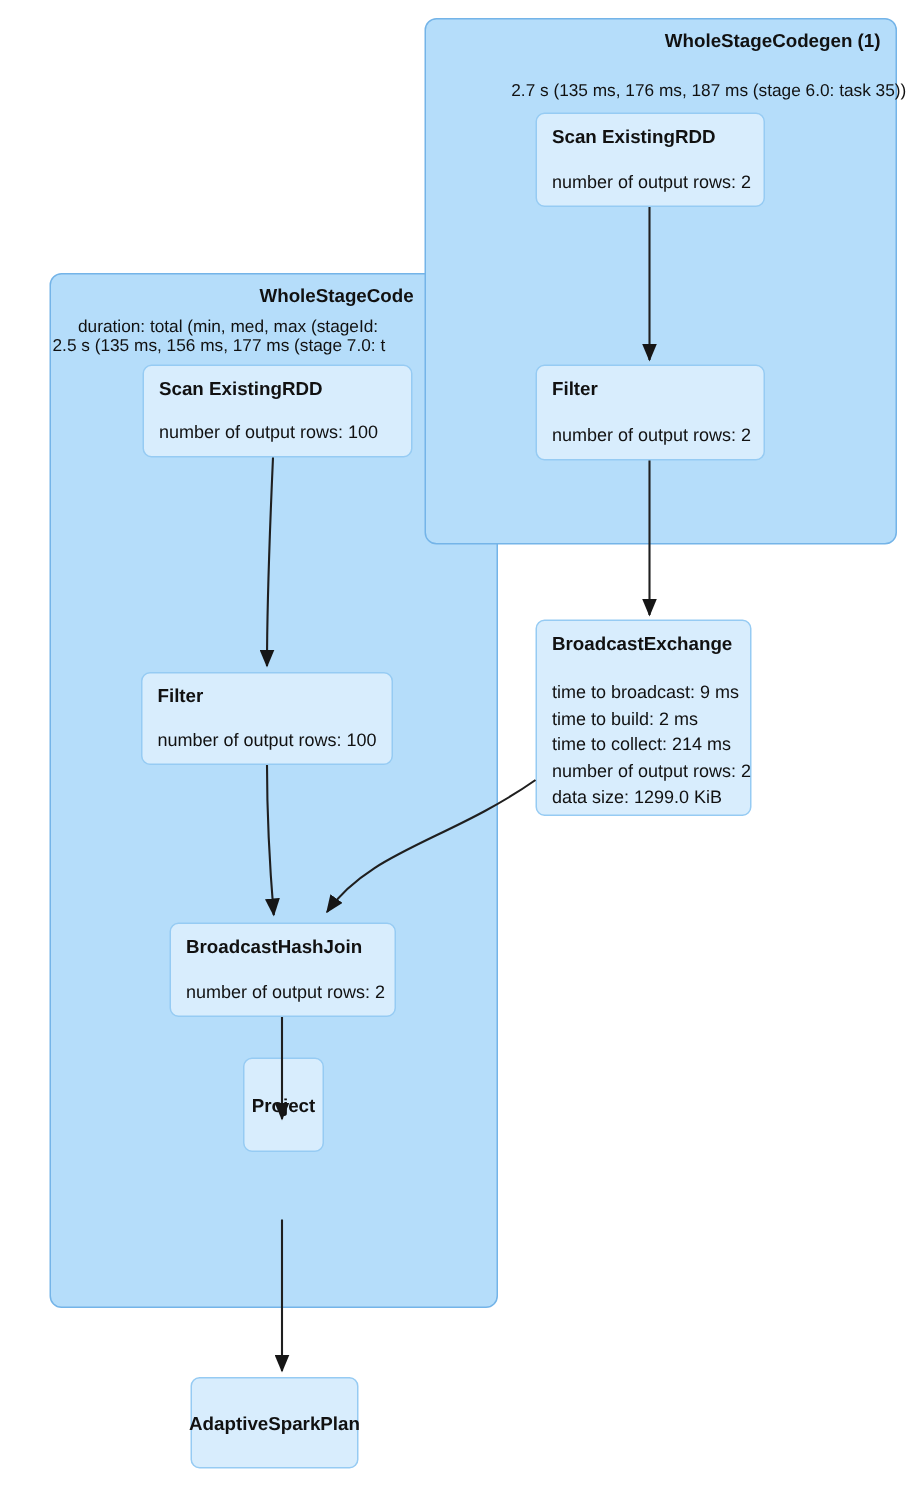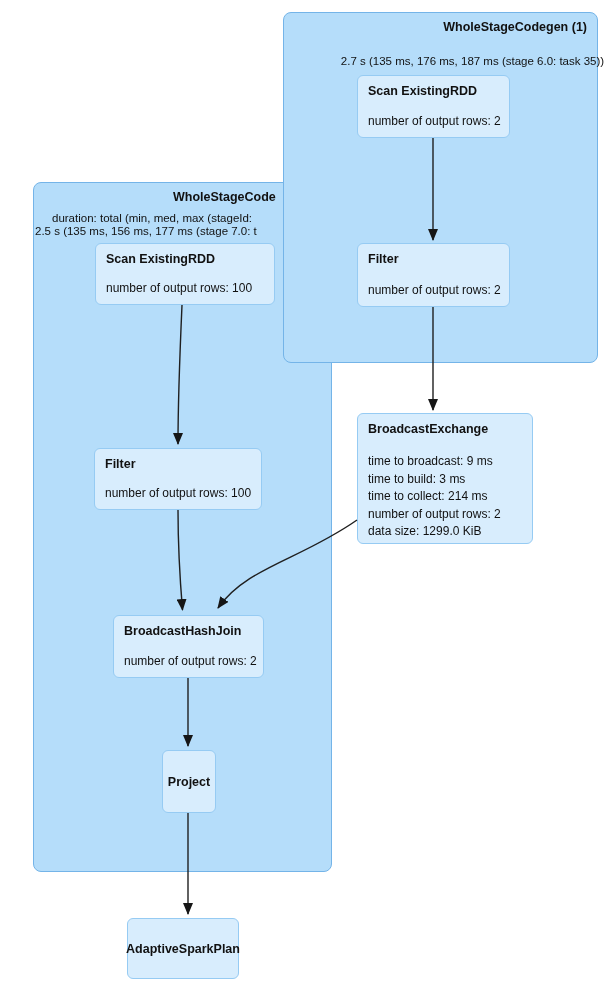--- a/index.html
+++ b/index.html
@@ -48,25 +48,25 @@
   }
   .metrics-list{
     position:absolute;top:39px;left:10px;
     font-size:12px;line-height:17.5px;white-space:nowrap;
   }
   .node.center{display:flex;align-items:center;justify-content:center;}
   .node.center .node-title-c{font-weight:bold;font-size:12.5px;white-space:nowrap;}
 
   .n-scan1{left:357px;top:75px;width:153px;height:63px;}
   .n-filter1{left:357px;top:243px;width:153px;height:64px;}
-  .n-be{left:357px;top:413px;width:176px;height:131px;}
+  .n-be{left:357px;top:413px;width:144px;height:131px;}
   .n-scan2{left:95px;top:243px;width:180px;height:62px;}
   .n-filter2{left:94px;top:448px;width:168px;height:62px;}
   .n-bhj{left:113px;top:615px;width:151px;height:63px;}
-  .n-project{left:162px;top:750px;width:54px;height:63px;}
+  .n-project{left:162px;top:705px;width:54px;height:63px;}
   .n-adaptive{left:127px;top:918px;width:112px;height:61px;}
 
   #edges{position:absolute;left:0;top:0;width:614px;height:997px;z-index:4;pointer-events:none;}
   #edges path.edge{fill:none;stroke:var(--edge-color,#1f1f1f);stroke-width:1.4px;}
 </style>
 </head>
 <body>
 
 <div class="canvas">
 
@@ -88,21 +88,21 @@
 
   <div class="node n-filter1">
     <div class="node-title">Filter</div>
     <div class="node-metric">number of output rows: 2</div>
   </div>
 
   <div class="node n-be">
     <div class="node-title">BroadcastExchange</div>
     <div class="metrics-list">
       <div>time to broadcast: 9 ms</div>
-      <div>time to build: 3 ms</div>
+      <div>time to build: 2 ms</div>
       <div>time to collect: 214 ms</div>
       <div>number of output rows: 2</div>
       <div>data size: 1299.0 KiB</div>
     </div>
   </div>
 
   <div class="node n-scan2">
     <div class="node-title">Scan ExistingRDD</div>
     <div class="node-metric">number of output rows: 100</div>
   </div>

